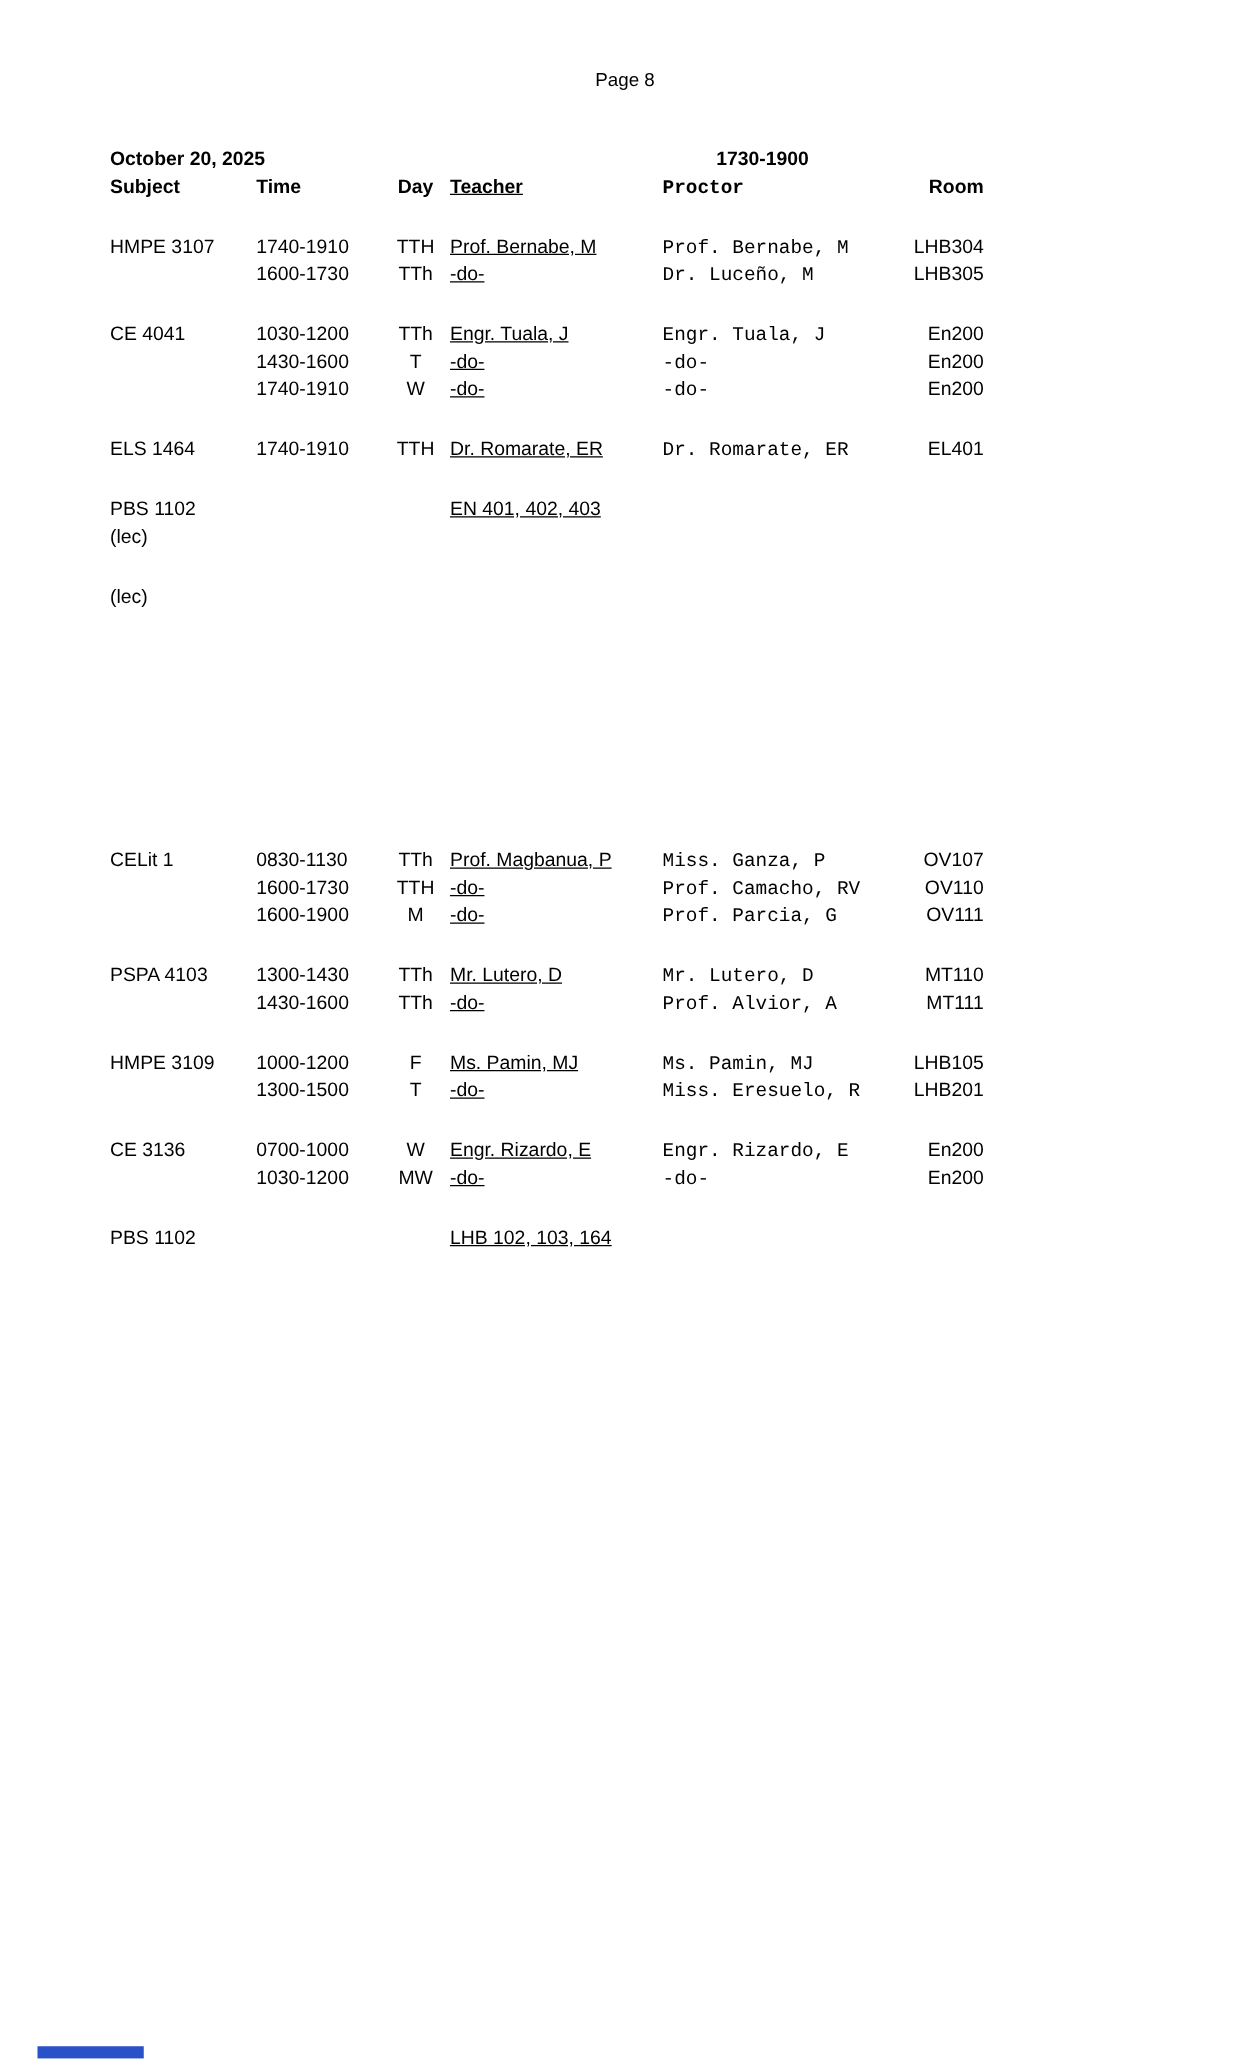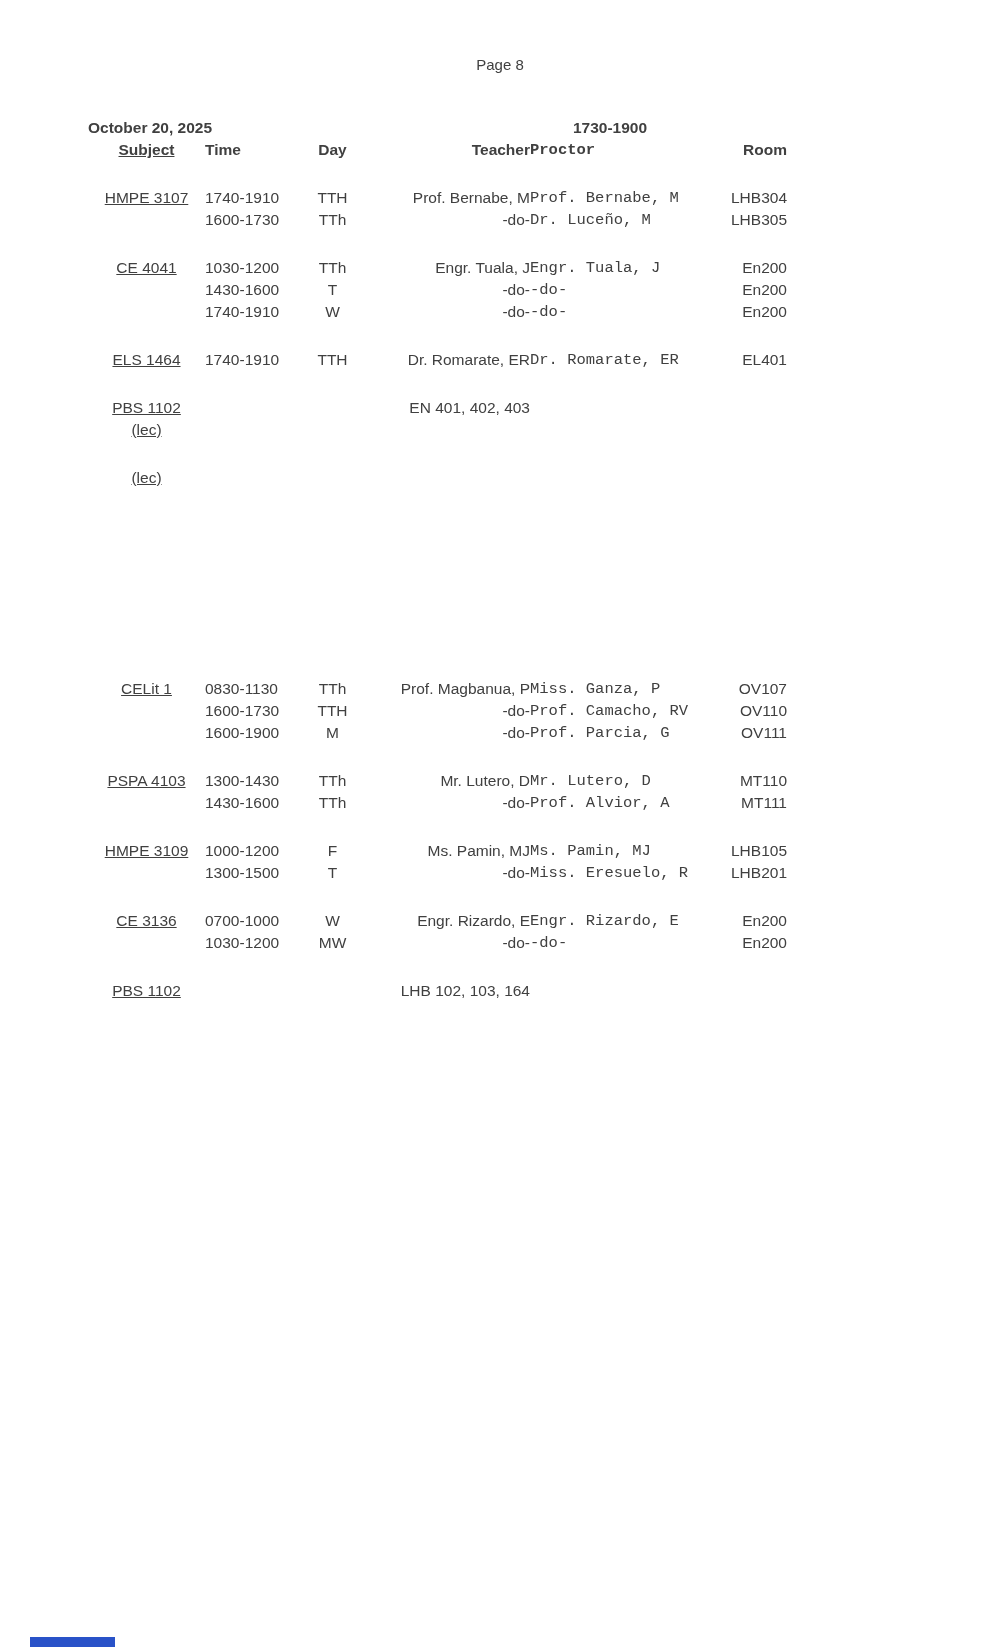--- a/index.html
+++ b/index.html
@@ -3,21 +3,21 @@
 <meta charset="utf-8">
 <style>
   html,body{margin:0;padding:0;background:#ffffff;}
   .page{
     position:relative;
     width:1000px;height:1647px;
     background:#ffffff;
     overflow:hidden;
     font-family:"Liberation Sans", sans-serif;
     font-size:15.5px;
-    color:#404040;
+    color:#000000;
     -webkit-font-smoothing:antialiased;
   }
   .page-number{
     padding-top:57px;
     text-align:center;
     line-height:16px;
     font-size:15px;
   }
   .content{
     padding-left:88px;
@@ -25,24 +25,24 @@
   .section-1{margin-top:44px;}
   .section-2{margin-top:189px;}
   .section-header{margin-bottom:19px;}
   .grid-row{
     display:grid;
     grid-template-columns:117px 100px 55px 170px 160px 97px;
     line-height:22px;
     align-items:start;
   }
   .bold{font-weight:bold;}
-  .c-subject{text-align:center;text-decoration:underline;}
+  .c-subject{text-align:left;}
   .c-time{text-align:left;}
   .c-day{text-align:center;}
-  .c-teacher{text-align:right;}
+  .c-teacher{text-align:left;text-decoration:underline;}
   .c-proctor{text-align:left;font-family:Liberation Mono, monospace;}
   .c-room{text-align:right;}
   .date-cell{grid-column:1 / 5;}
   .timeslot-cell{grid-column:5 / 6;text-align:center;}
   .course{margin-top:26px;}
   .footer-bar{
     position:absolute;
     left:30px;
     bottom:0;
     width:85px;

